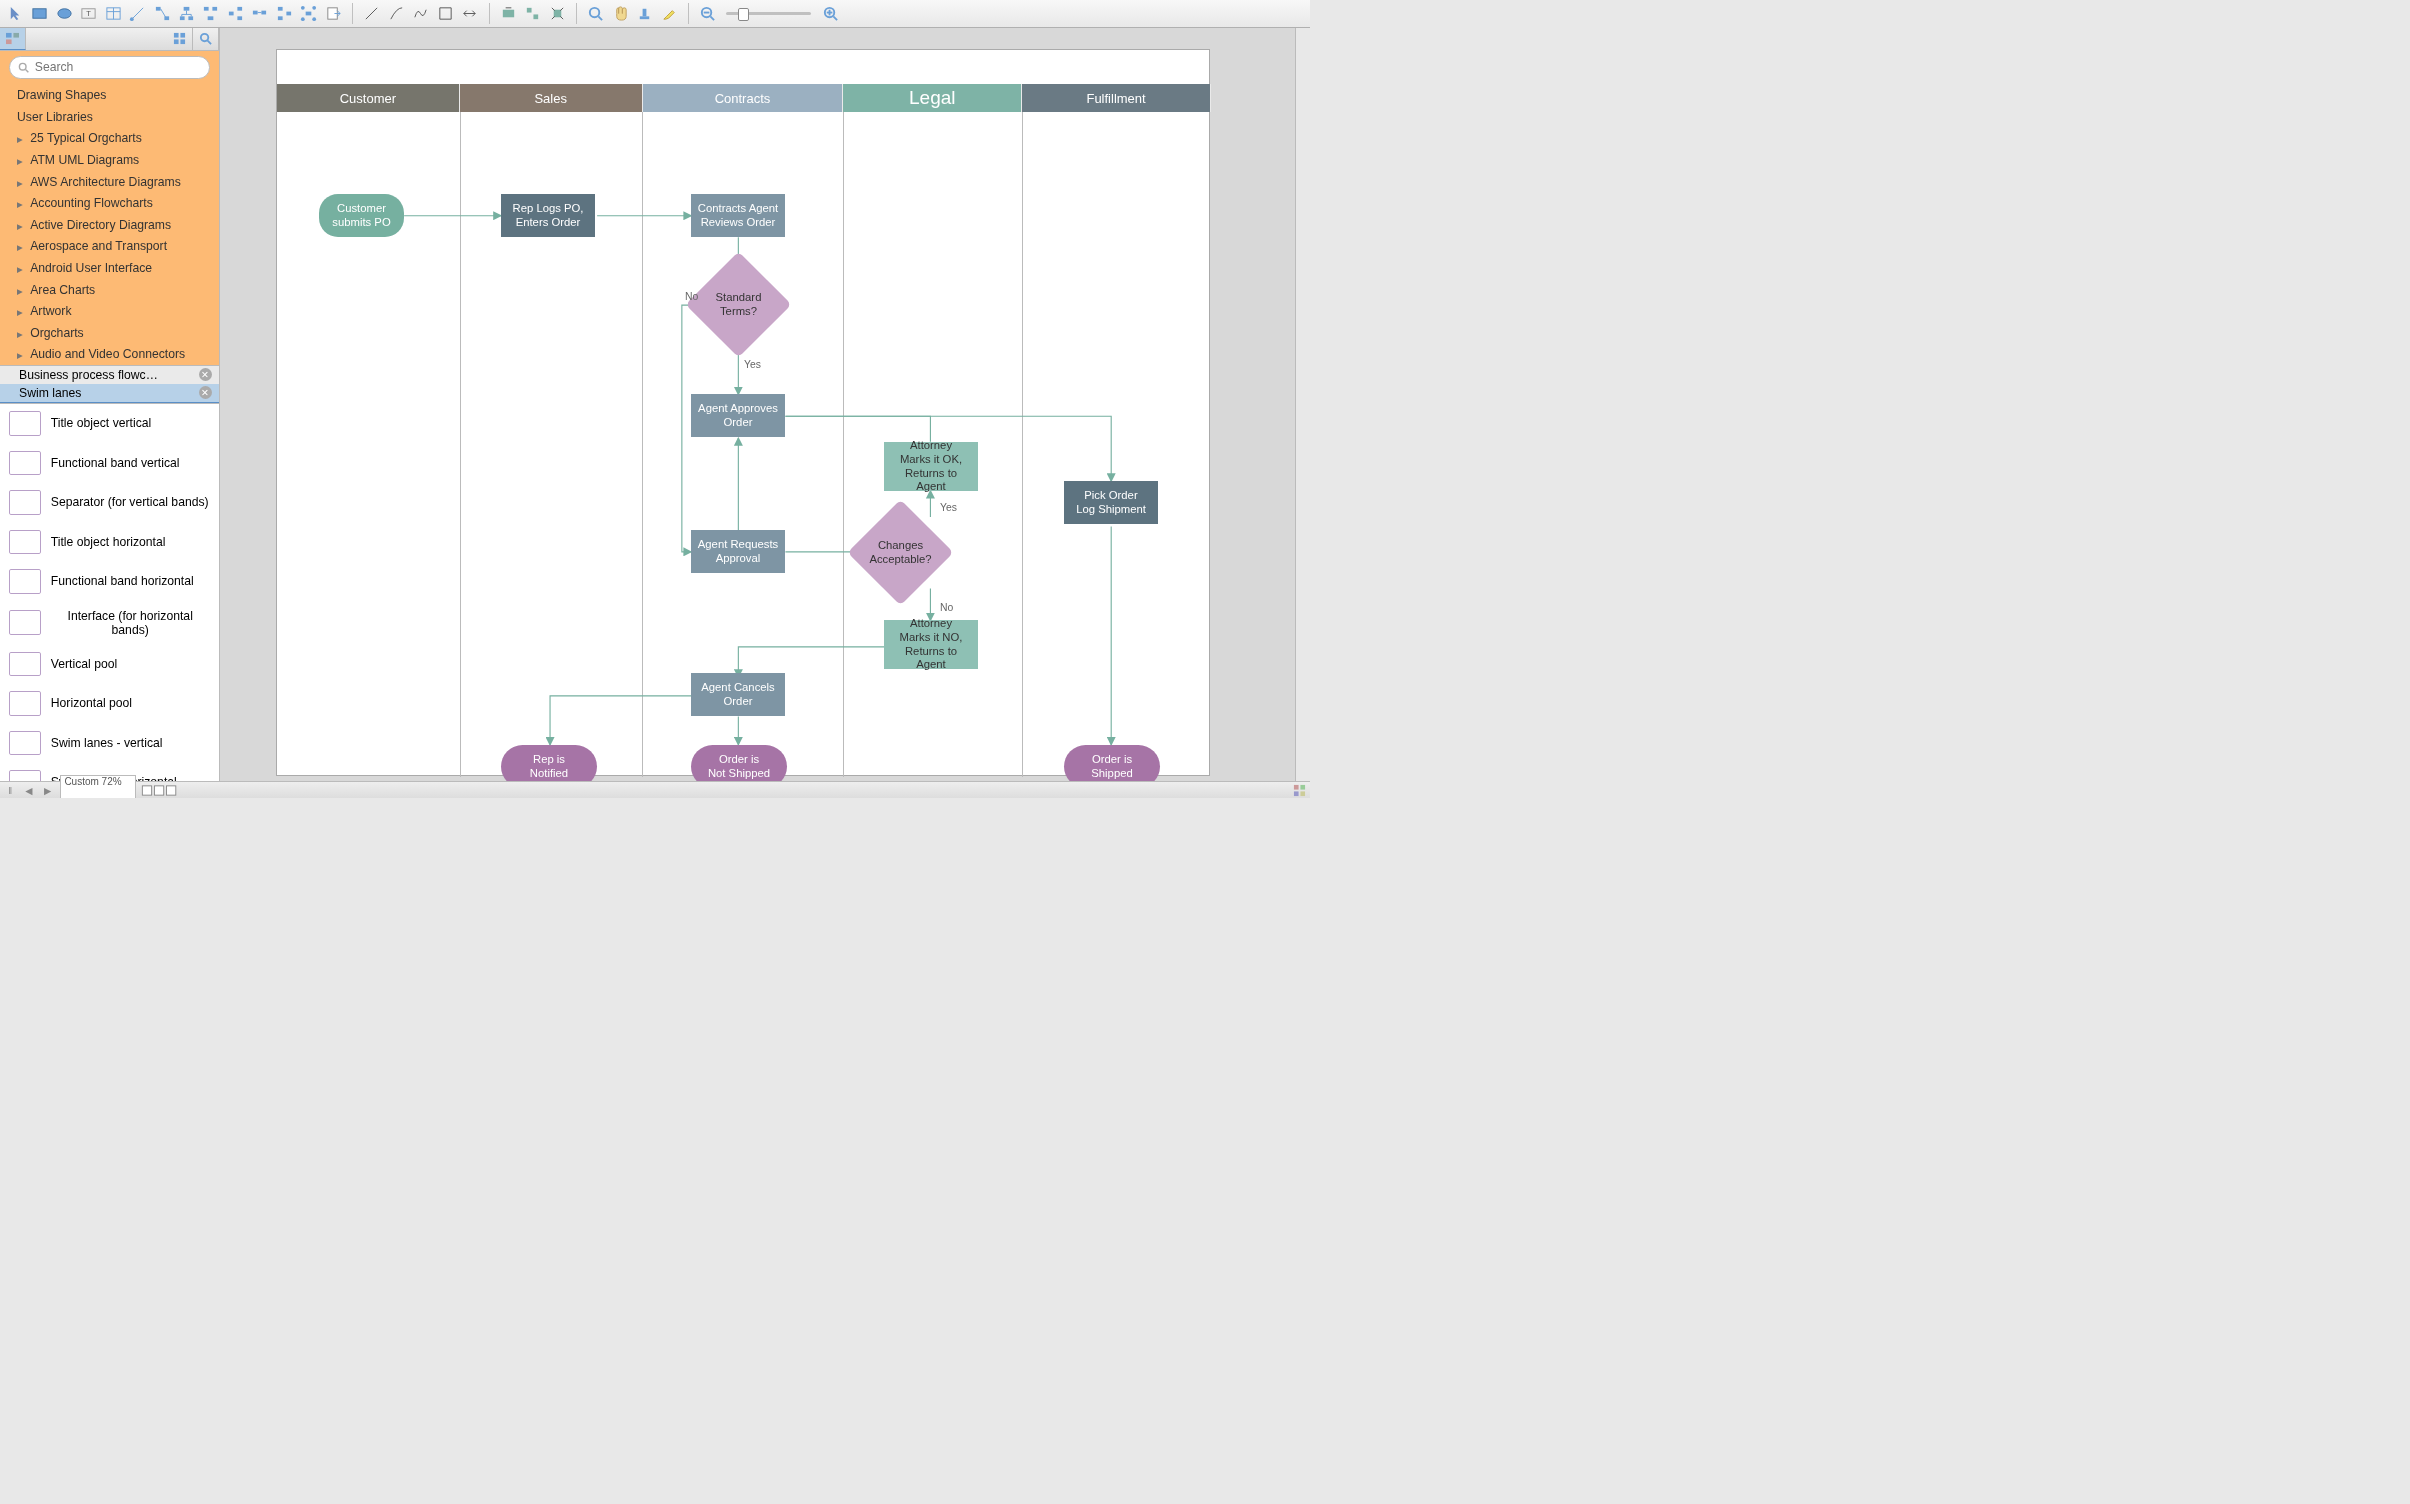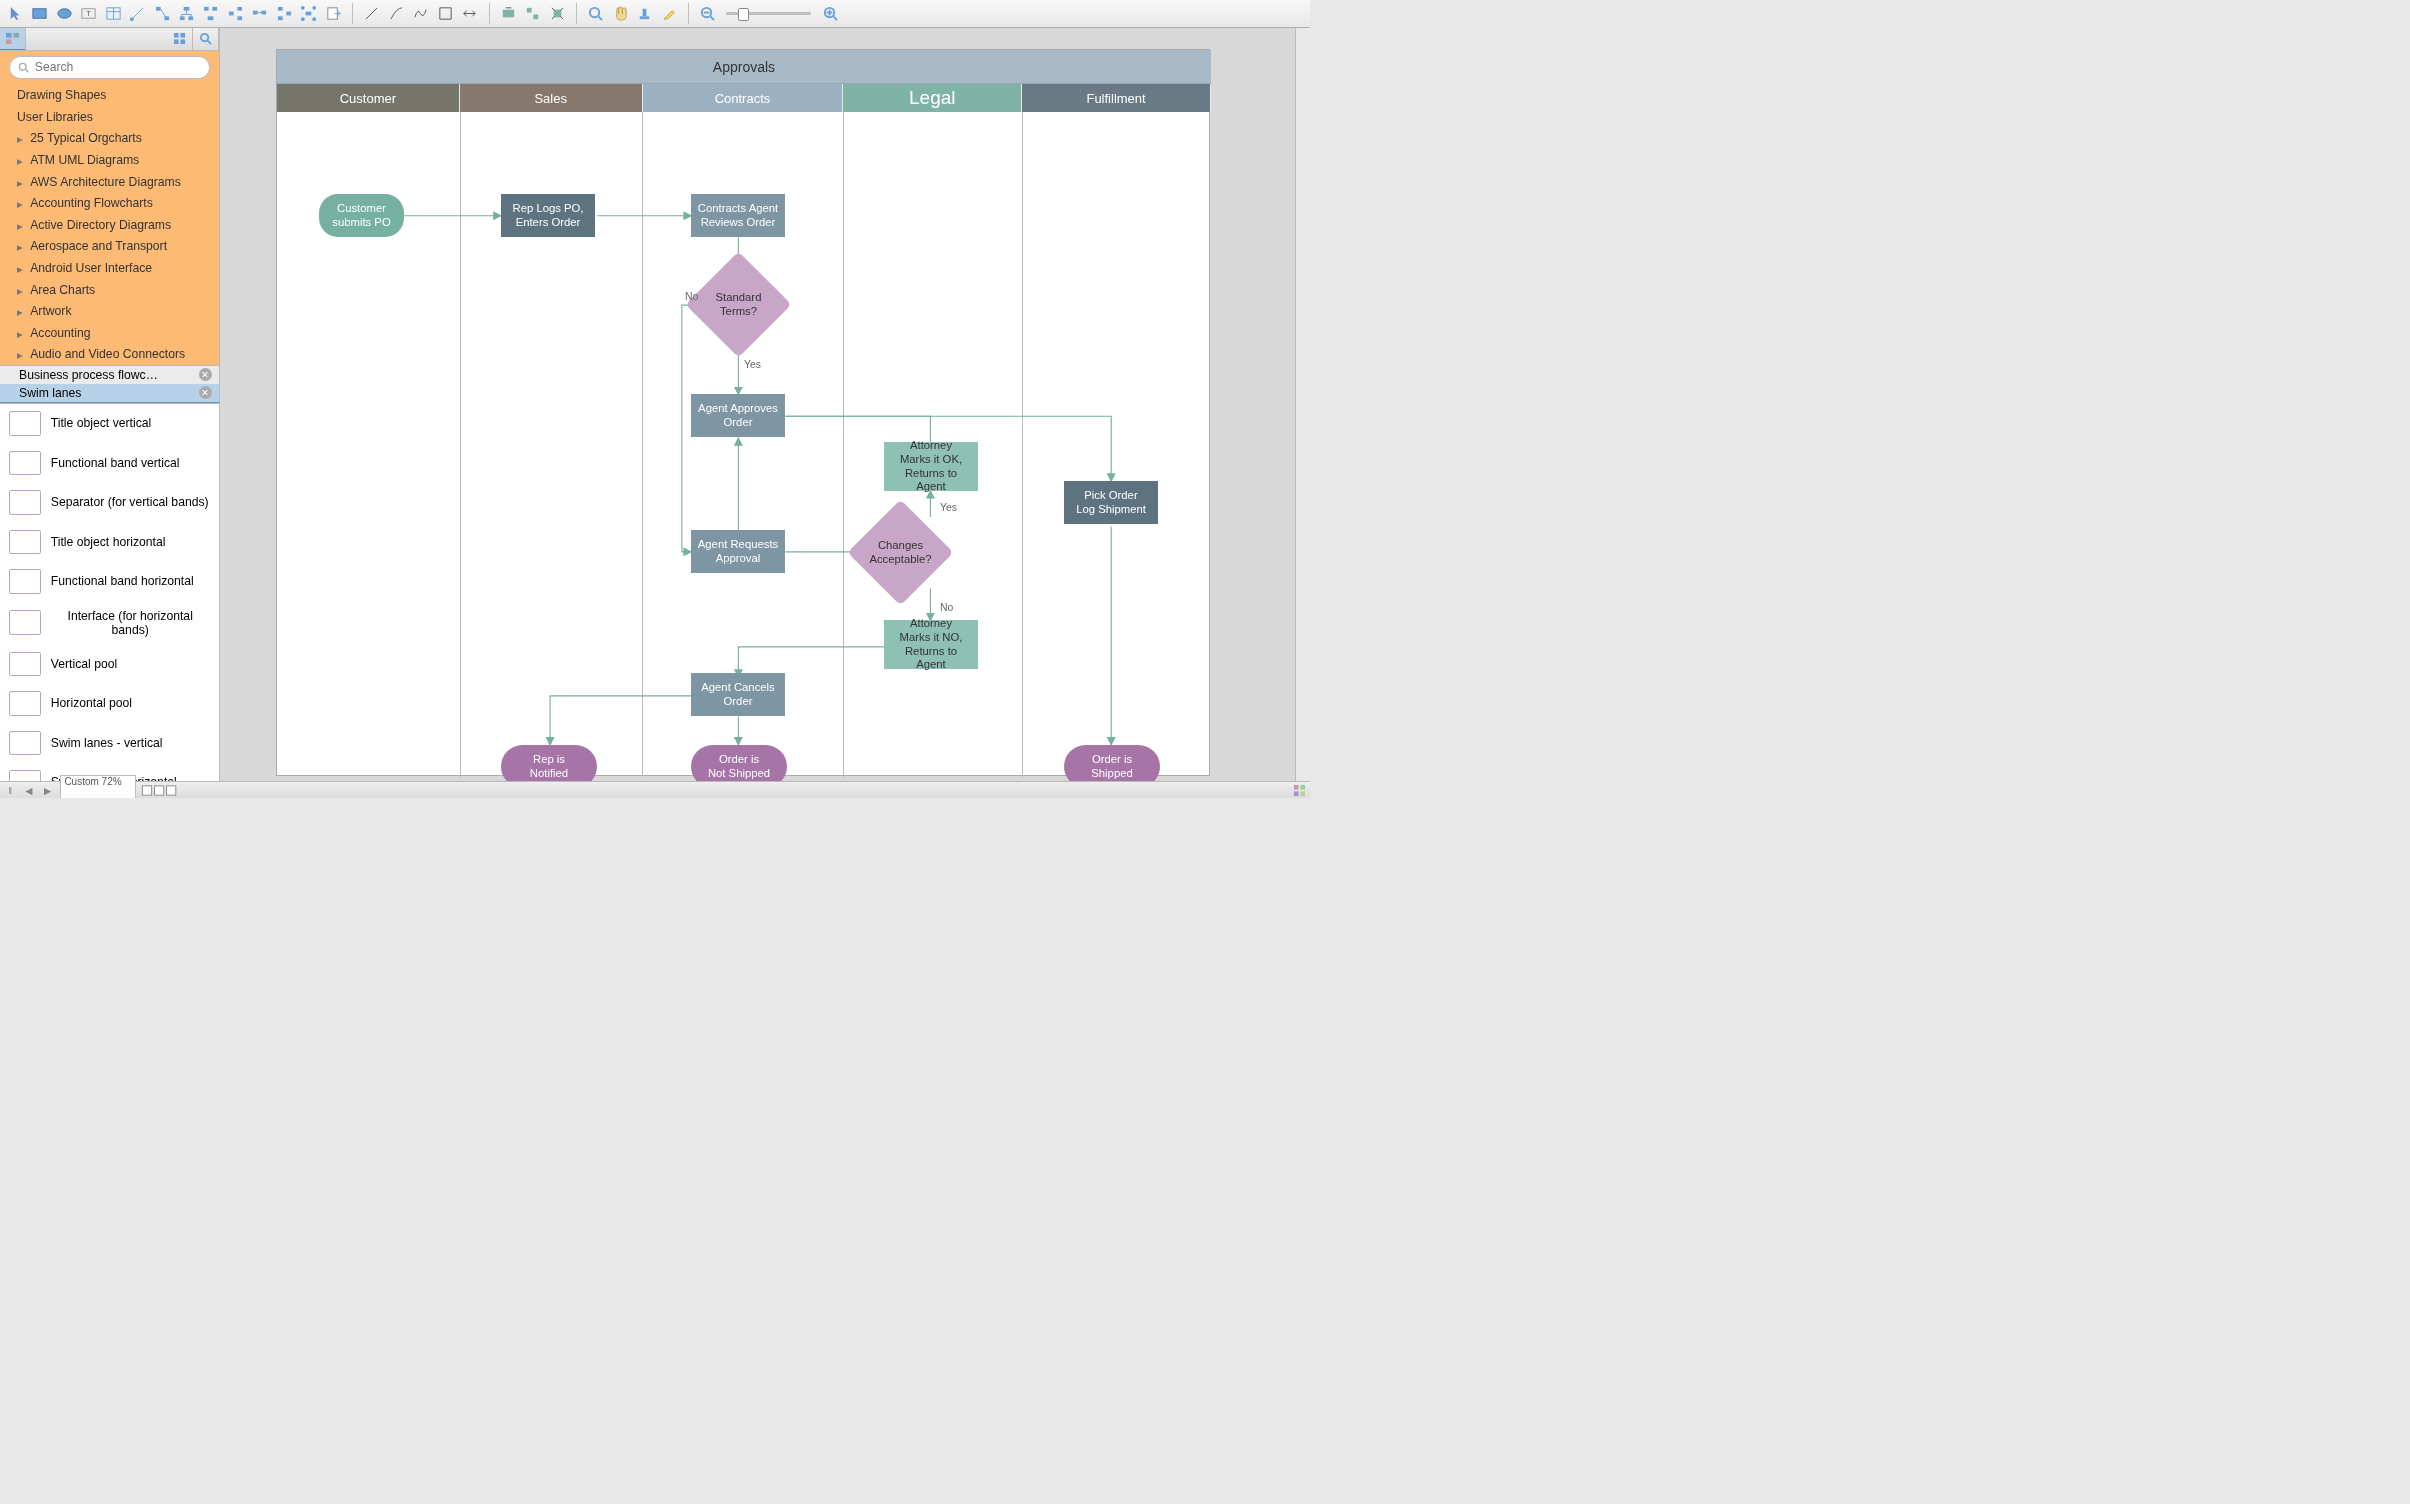--- a/index.html
+++ b/index.html
@@ -298,21 +298,21 @@
       <div class="shape-cat noarrow">User Libraries</div>
       <div class="shape-cat arrow">25 Typical Orgcharts</div>
       <div class="shape-cat arrow">ATM UML Diagrams</div>
       <div class="shape-cat arrow">AWS Architecture Diagrams</div>
       <div class="shape-cat arrow">Accounting Flowcharts</div>
       <div class="shape-cat arrow">Active Directory Diagrams</div>
       <div class="shape-cat arrow">Aerospace and Transport</div>
       <div class="shape-cat arrow">Android User Interface</div>
       <div class="shape-cat arrow">Area Charts</div>
       <div class="shape-cat arrow">Artwork</div>
-      <div class="shape-cat arrow">Accounting</div>
+      <div class="shape-cat arrow">Orgcharts</div>
       <div class="shape-cat arrow">Audio and Video Connectors</div>
     </div>
     <div class="stencil-tabs">
       <div class="stencil-tab inactive">
         <span>Business process flowc…</span>
         <span class="stencil-close">✕</span>
       </div>
       <div class="stencil-tab active">
         <span>Swim lanes</span>
         <span class="stencil-close">✕</span>
@@ -358,21 +358,20 @@
       <div class="stencil-item">
           <div class="stencil-icon"></div>
           <span>Swim lanes - horizontal</span>
         </div>
 
     </div>
   </div>
 
   <div class="canvas-wrap">
     <div class="canvas">
-      <div class="pool-title">Approvals</div>
       <div class="lanes-header">
         <div class="lane-h l1">Customer</div>
         <div class="lane-h l2">Sales</div>
         <div class="lane-h l3">Contracts</div>
         <div class="lane-h l4">Legal</div>
         <div class="lane-h l5">Fulfillment</div>
       </div>
       <div class="lanes-body">
         <div class="lane-sep" style="left:183px"></div>
         <div class="lane-sep" style="left:365px"></div>

